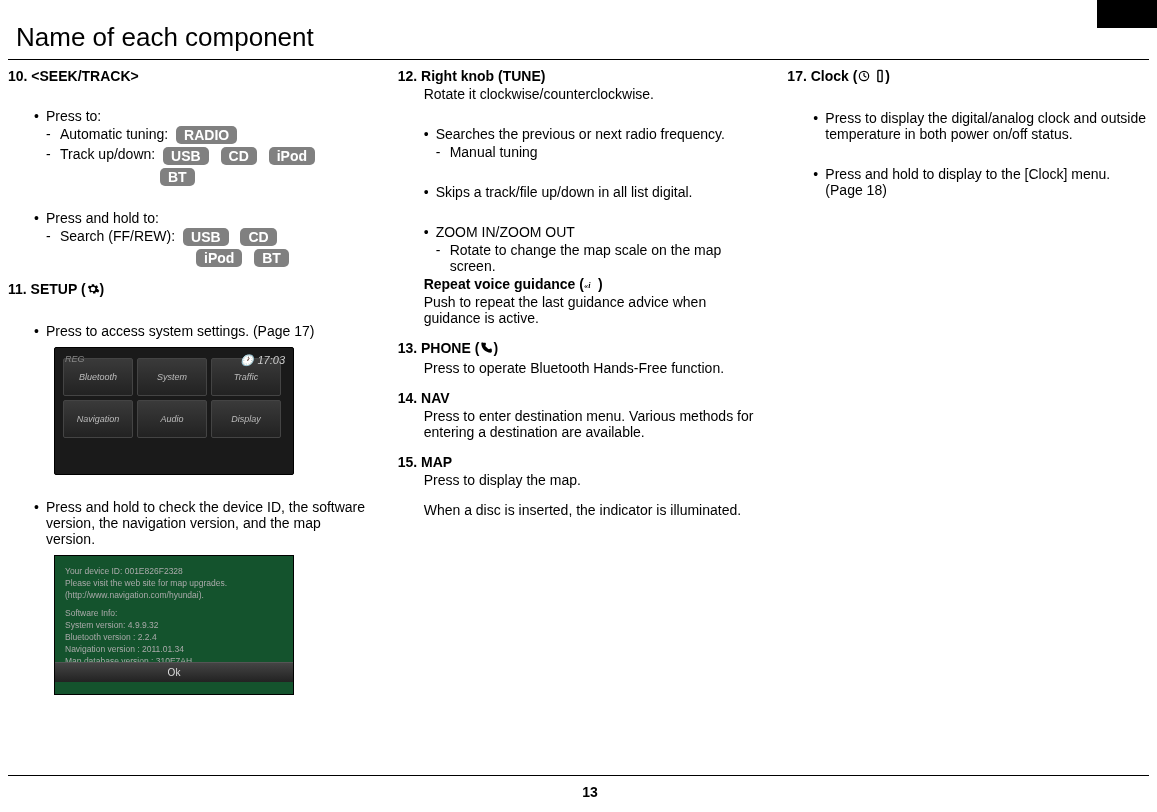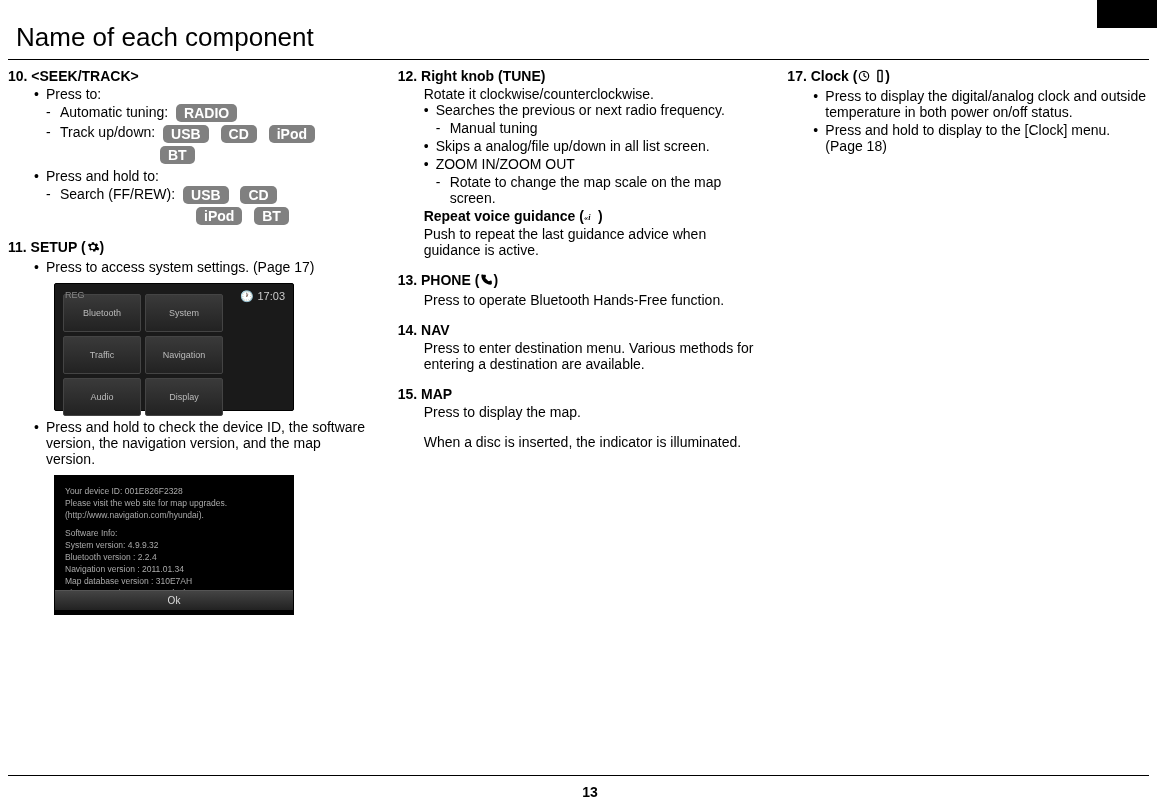--- a/index.html
+++ b/index.html
@@ -32,21 +32,21 @@
   }
   .col { flex: 1; }
   .section { margin-bottom: 14px; }
   .sec-head {
     font-weight: bold;
     font-size: 14px;
     margin-bottom: 2px;
   }
   .sec-head .num { display:inline; }
   .body { padding-left: 26px; }
-  .bullet { position: relative; padding-left: 12px; margin-bottom: 2px;}
+  .bullet { position: relative; padding-left: 12px; margin-bottom: 2px; margin-top: 24px;}
   .bullet::before { content: "•"; position:absolute; left:0; top:0; }
   .dash { position: relative; padding-left: 14px; margin: 0 0 2px 12px;}
   .dash::before { content: "-"; position:absolute; left:0; top:0; }
   .pill {
     display:inline-block;
     background:#808080;
     color:#fff;
     font-size:14px;
     font-weight:bold;
     padding:1px 8px;
@@ -59,48 +59,49 @@
   
   .shot1 {
     width: 240px; height: 128px;
     background:#1a1a1a;
     margin: 8px 0 8px 20px;
     border:1px solid #000;
     color:#ccc;
     font-size:10px;
     position:relative;
     border-radius:2px;
+    font-style:italic;
   }
   .shot1 .top { position:absolute; top:6px; left:10px; font-size:9px; color:#888;}
   .shot1 .title { text-align:center; padding-top:6px; font-size:14px; color:#eee; font-weight:normal;}
   .shot1 .time { position:absolute; top:6px; right:8px; font-size:11px; color:#ccc;}
   .shot1 .grid { display:flex; flex-wrap:wrap; padding:10px 8px; gap:4px;}
   .shot1 .cell {
-    width: 78px; height:38px;
+    width: 70px; height:38px;
     background: linear-gradient(#3a3a3a,#222);
     border:1px solid #444;
     color:#bbb;
     font-size:9px;
     display:flex; align-items:center; justify-content:center;
     border-radius:2px;
   }
   
   .shot2 {
     width: 240px; height: 140px;
-    background:#000000;
+    background:#14532d;
     margin: 8px 0 8px 20px;
     border:1px solid #000;
     color:#aaa;
     font-size:8.5px;
     position:relative;
     padding: 10px 10px 0 10px;
     line-height:1.4;
   }
   .shot2 .okbtn {
-    position:absolute; bottom:4px; left:0; right:0;
+    position:absolute; bottom:12px; left:0; right:0;
     height:20px;
     background: linear-gradient(#444,#222);
     border-top:1px solid #555;
     color:#ddd; text-align:center; font-size:10px; line-height:20px;
   }
   .footer-line {
     position:absolute;
     bottom: 36px; left:8px; right:8px;
     border-bottom:1px solid #000;
   }
@@ -203,21 +204,21 @@
   <div class="col">
 
     <div class="section">
       <div class="sec-head">
         <span class="num">12.</span><span> Right knob (TUNE)</span>
       </div>
       <div class="body">
         <div>Rotate it clockwise/counterclockwise.</div>
         <div class="bullet">Searches the previous or next radio frequency.</div>
         <div class="dash">Manual tuning</div>
-        <div class="bullet">Skips a analog/file up/down in all list screen.</div>
+        <div class="bullet">Skips a track/file up/down in all list digital.</div>
         <div class="bullet">ZOOM IN/ZOOM OUT</div>
         <div class="dash">Rotate to change the map scale on the map screen.</div>
         <div class="bold">
           <span>Repeat voice guidance (</span><span class="inline-svg"><svg width="14" height="12" viewBox="0 0 20 16">
                 <text x="0" y="12" font-size="12" font-style="italic" font-family="serif">«i</text>
               </svg></span><span>)</span>
         </div>
         <div>Push to repeat the last guidance advice when guidance is active.</div>
       </div>
     </div>

